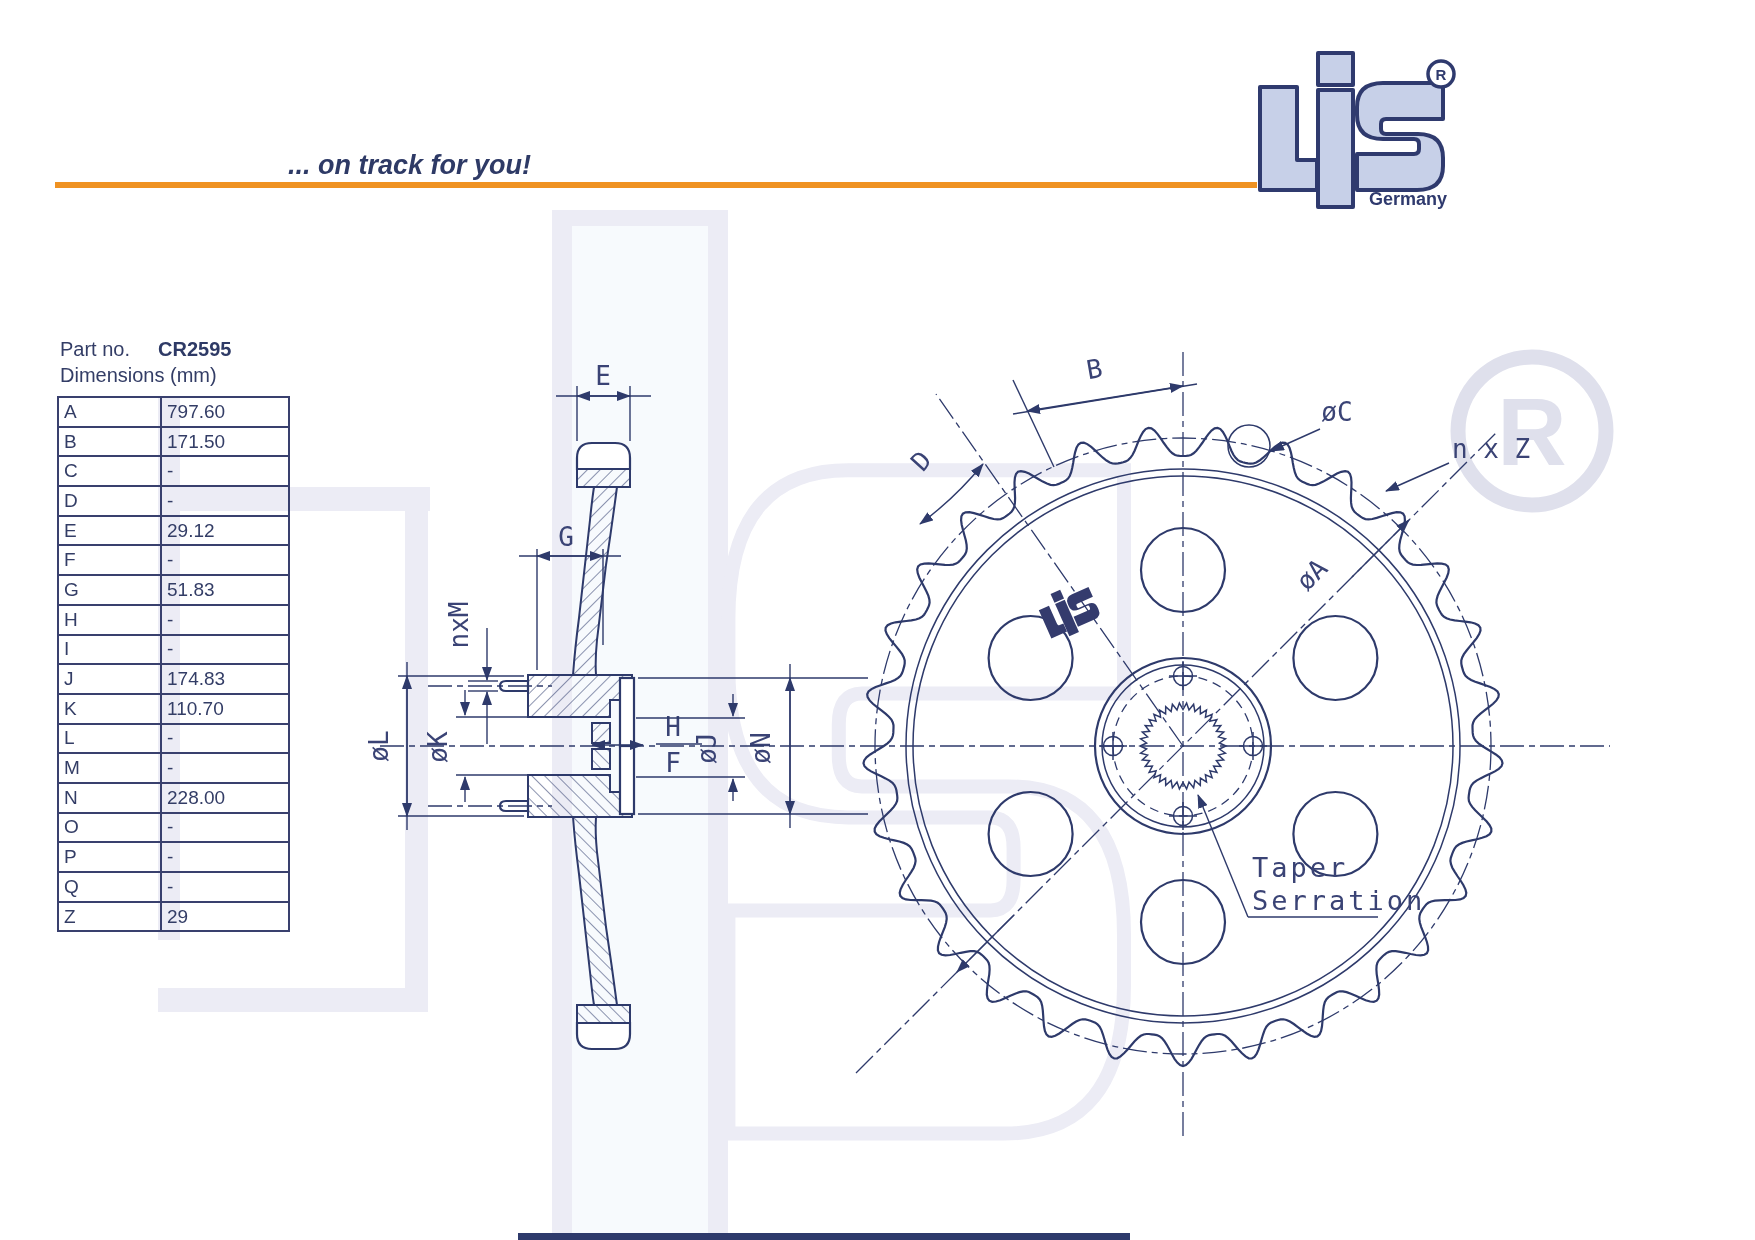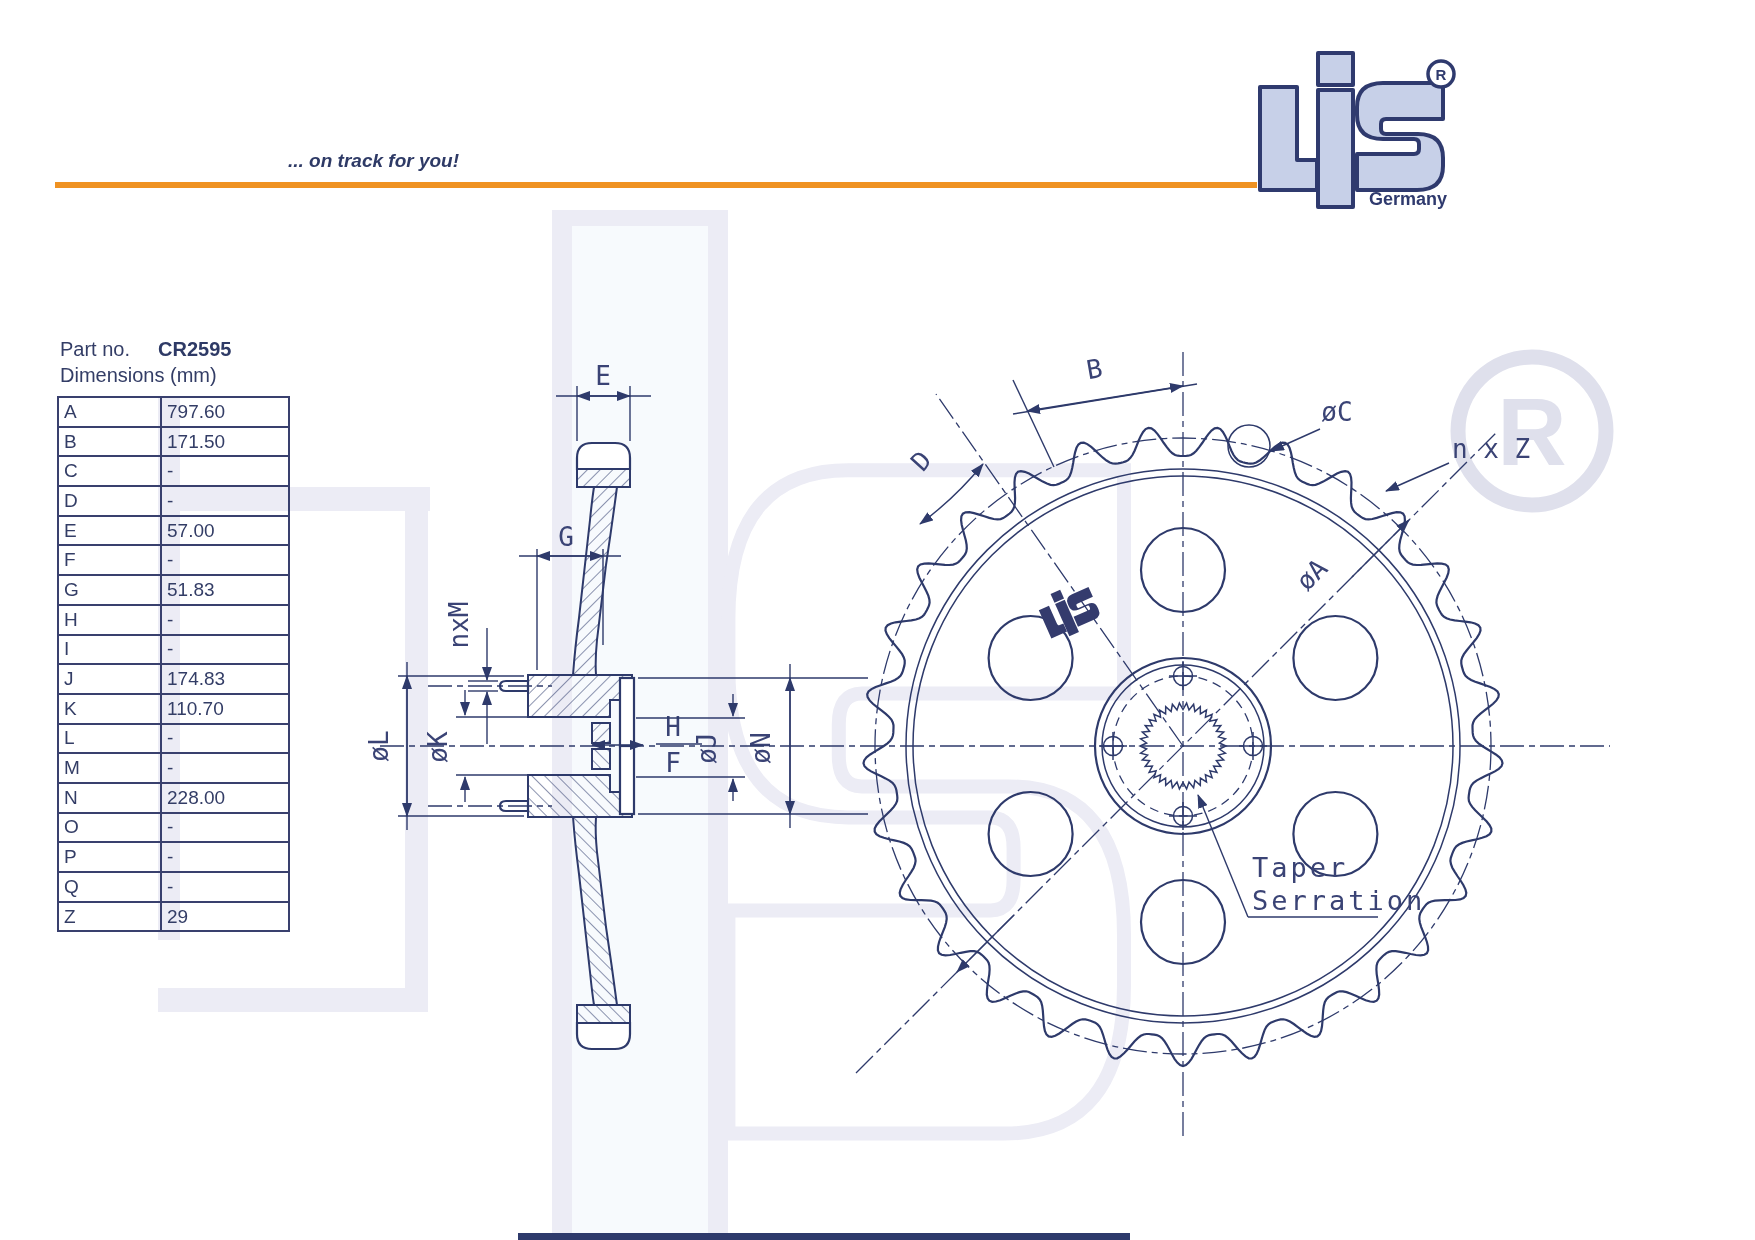--- a/index.html
+++ b/index.html
@@ -1,19 +1,19 @@
 <!DOCTYPE html>
 <html><head>
 <meta charset="utf-8">
 <style>
   html,body{margin:0;padding:0;background:#fff;}
   #stage{position:relative;width:1755px;height:1240px;background:#fff;overflow:hidden;
          font-family:"Liberation Sans",sans-serif;}
   #draw{position:absolute;left:0;top:0;}
-  .tagline{position:absolute;left:288px;top:150px;font-size:19px;font-weight:bold;
+  .tagline{position:absolute;left:288px;top:150px;font-size:27px;font-weight:bold;
            font-style:italic;color:#2e3a66;white-space:nowrap;}
   .orange-line{position:absolute;left:55px;top:182px;width:1202px;height:6px;background:#ef9222;}
   .part-head{position:absolute;left:60px;top:338px;font-size:20px;color:#333d66;}
   .part-no{font-weight:bold;margin-left:28px;color:#2e3a66;margin-top:41px;}
   .dim-head{position:absolute;left:60px;top:364px;font-size:20px;color:#333d66;}
   #dims{position:absolute;left:57px;top:396px;border-collapse:collapse;table-layout:fixed;}
   #dims td{border:2px solid #39406e;font-size:19px;color:#333d66;height:27.7px;
            padding:0 6px 0 5px;background:transparent;}
   #dims td.k{width:90px;text-align:left;}
   #dims td.v{width:115px;text-align:left;}
@@ -234,21 +234,21 @@
         <tr>
           <td class="k">C</td>
           <td class="v">-</td>
         </tr>
         <tr>
           <td class="k">D</td>
           <td class="v">-</td>
         </tr>
         <tr>
           <td class="k">E</td>
-          <td class="v">57.00</td>
+          <td class="v">29.12</td>
         </tr>
         <tr>
           <td class="k">F</td>
           <td class="v">-</td>
         </tr>
         <tr>
           <td class="k">G</td>
           <td class="v">51.83</td>
         </tr>
         <tr>

